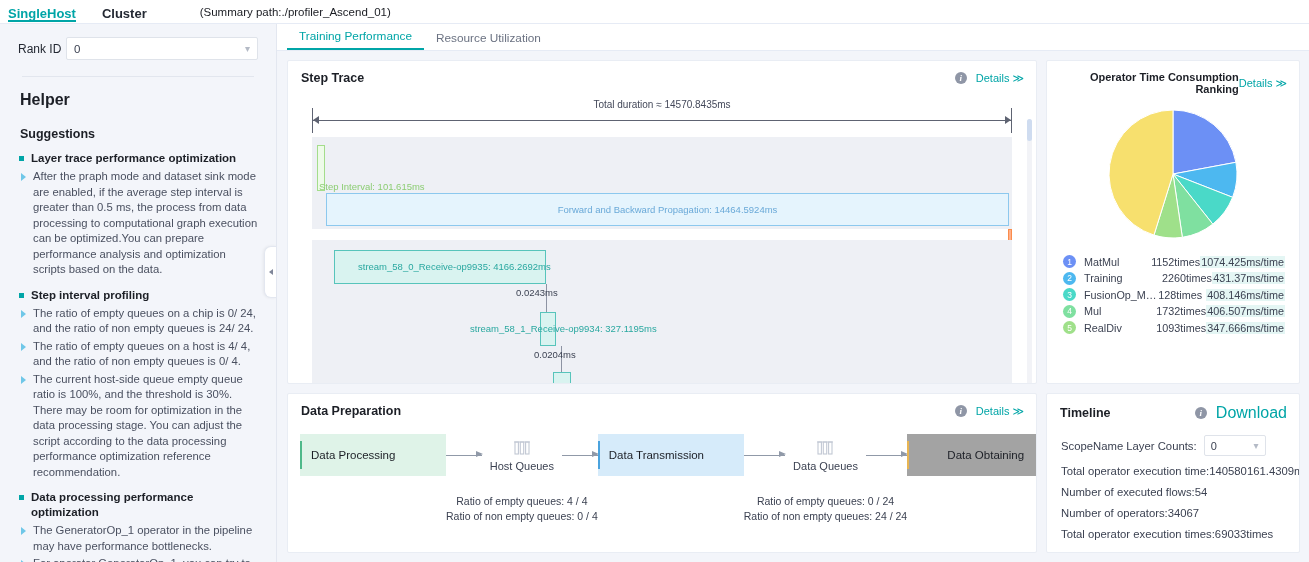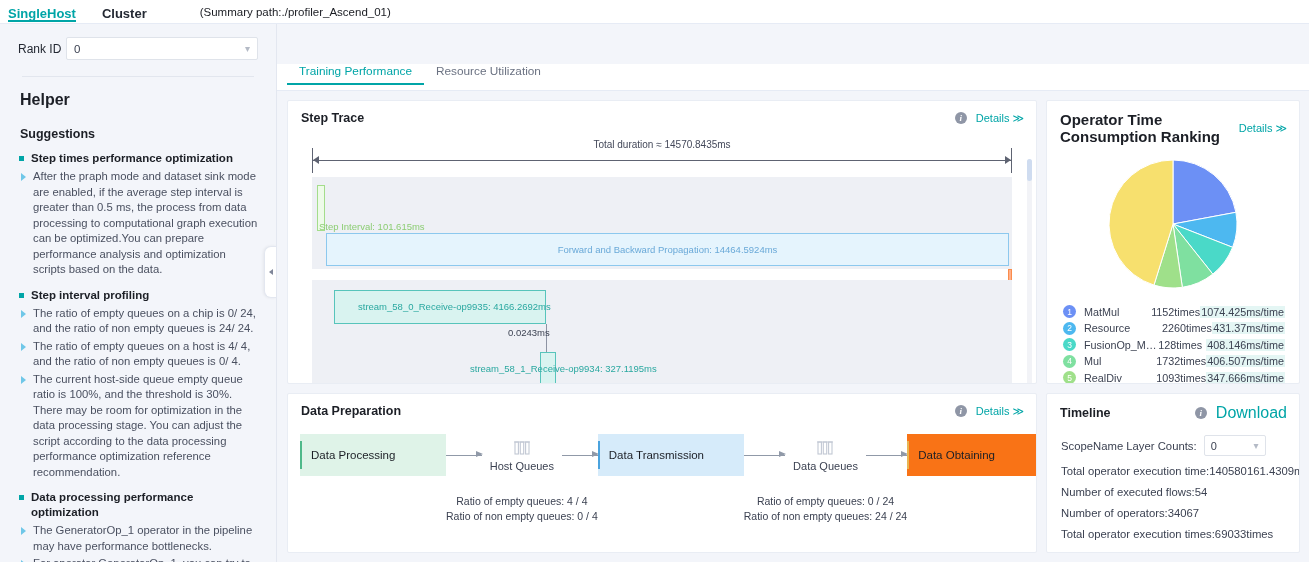--- a/index.html
+++ b/index.html
@@ -98,22 +98,22 @@
   .collapse-handle .ar {
     width: 0; height: 0;
     border-right: 4px solid #7f8699;
     border-top: 3px solid transparent;
     border-bottom: 3px solid transparent;
   }
 
   
   .main { flex: 1; background: #f3f5fa; display: flex; flex-direction: column; overflow: hidden; }
   .tabs {
-    height: 27px; background: #fff; display: flex; align-items: flex-start;
-    padding-left: 10px; border-bottom: 1px solid #e6ebf5; margin-top: 40px;
+    height: 27px; background: #fff; display: flex; align-items: flex-end;
+    padding-left: 10px; border-bottom: 1px solid #e6ebf5;
   }
   .tab {
     font-size: 11.8px; color: #6b7282; padding: 0 12px 5px 12px;
     cursor: pointer; white-space: nowrap;
   }
   .tab.active { color: #00a5a7; border-bottom: 2px solid #00a5a7; }
 
   .grid {
     flex: 1; display: flex; gap: 9px; padding: 9px 9px 9px 10px;
     overflow: hidden;
@@ -215,21 +215,21 @@
     font-size: 11.5px; color: #1c1f26; padding-left: 11px;
     position: relative;
   }
   .dp-stage .bar {
     position: absolute; left: 0; top: 7px; bottom: 7px; width: 2px;
   }
   .dp-proc { flex: 0 0 146px; background: #dff3e8; }
   .dp-proc .bar { background: #4fb98a; }
   .dp-trans { flex: 0 0 146px; background: #d6ebfa; }
   .dp-trans .bar { background: #4aa3de; }
-  .dp-obtain { flex: 0 0 146px; background: #f97316; }
+  .dp-obtain { flex: 0 0 146px; background: #a3a3a3; justify-content: center; }
   .dp-obtain .bar { background: #e8b552; }
 
   .dp-mid { flex: 1 1 auto; display: flex; flex-direction: column; align-items: center; }
   .dp-mid-top { display: flex; align-items: center; height: 42px; width: 100%; justify-content: center; }
   .arrow-line { position: relative; height: 1px; background: #9099a8; flex: 1 1 auto; max-width: 62px; }
   .arrow-line::after {
     content: ''; position: absolute; right: -1px; top: -3.5px;
     width: 0; height: 0; border-left: 7px solid #9099a8;
     border-top: 3.5px solid transparent; border-bottom: 3.5px solid transparent;
   }
@@ -291,21 +291,21 @@
     </div>
     <div class="divider"></div>
 
     <div class="helper-title">Helper</div>
     <div class="sugg-title">Suggestions</div>
 
     <div id="sugg-container">
         <div class="sg-group">
           <div class="sg-head">
             <span class="sq"></span>
-            <span>Step times performance optimization</span>
+            <span>Layer trace performance optimization</span>
           </div>
           <div class="sg-item">
             <span class="tri"></span>
             <span class="txt">After the praph mode and dataset sink mode are enabled, if the average step interval is greater than 0.5 ms, the process from data processing to computational graph execution can be optimized.You can prepare performance analysis and optimization scripts based on the data.</span>
           </div>
         </div>
         <div class="sg-group">
           <div class="sg-head">
             <span class="sq"></span>
             <span>Step interval profiling</span>
@@ -385,21 +385,21 @@
               <div class="seg seg-tail">
                 <span class="lb">Step Tail: 4.6361ms</span>
               </div>
             </div>
 
             <div class="stream-band">
               <div class="sbox" style="left:22px;top:10px;width:212px;height:34px;"></div>
               <div class="slabel" style="left:46px;top:21px;">stream_58_0_Receive-op9935: 4166.2692ms</div>
 
               <div class="sconn" style="left:234px;top:44px;height:52px;"></div>
-              <div class="sgap" style="left:196px;top:47px;">0.0243ms</div>
+              <div class="sgap" style="left:204px;top:47px;">0.0243ms</div>
 
               <div class="sbox" style="left:228px;top:72px;width:16px;height:34px;"></div>
               <div class="slabel" style="left:158px;top:83px;">stream_58_1_Receive-op9934: 327.1195ms</div>
 
               <div class="sconn" style="left:249px;top:106px;height:50px;"></div>
               <div class="sgap" style="left:222px;top:109px;">0.0204ms</div>
 
               <div class="sbox" style="left:241px;top:132px;width:18px;height:34px;"></div>
               <div class="slabel" style="left:175px;top:143px;">stream_58_2_Receive-op9933: 353.199ms</div>
             </div>
@@ -480,21 +480,21 @@
             </div>
           </div>
         </div>
 
       </div>
 
       <div class="col-right">
 
         <div class="card op-rank">
           <div class="card-head">
-            <div class="card-title" style="font-size:15px;">Operator Time Consumption Ranking</div>
+            <div class="card-title" style="font-size:11px;text-align:right;">Operator Time Consumption Ranking</div>
             <div class="head-right">
               <div class="details-link">Details ≫</div>
             </div>
           </div>
 
           <div class="pie-wrap">
             <svg id="pie-svg" width="130" height="130" viewBox="0 0 130 130">
                 <path d="M 65 65 L 65.00 1.00 A 64 64 0 0 1 127.92 53.29 Z" fill="#6c90f5" stroke="#ffffff" stroke-width="1"></path>
                 <path d="M 65 65 L 127.92 53.29 A 64 64 0 0 1 124.61 88.30 Z" fill="#4db8f0" stroke="#ffffff" stroke-width="1"></path>
                 <path d="M 65 65 L 124.61 88.30 A 64 64 0 0 1 104.81 115.11 Z" fill="#4ad9c8" stroke="#ffffff" stroke-width="1"></path>
@@ -506,21 +506,21 @@
 
           <div class="legend" id="legend-container">
               <div class="lg-row">
                 <span class="lg-badge" style="background: rgb(108, 144, 245);">1</span>
                 <span class="lg-name">MatMul</span>
                 <span class="lg-times">1152times</span>
                 <span class="lg-avg">1074.425ms/time</span>
               </div>
               <div class="lg-row">
                 <span class="lg-badge" style="background: rgb(77, 184, 240);">2</span>
-                <span class="lg-name">Resource</span>
+                <span class="lg-name">Training</span>
                 <span class="lg-times">2260times</span>
                 <span class="lg-avg">431.37ms/time</span>
               </div>
               <div class="lg-row">
                 <span class="lg-badge" style="background: rgb(74, 217, 200);">3</span>
                 <span class="lg-name">FusionOp_MatMul...</span>
                 <span class="lg-times">128times</span>
                 <span class="lg-avg">408.146ms/time</span>
               </div>
               <div class="lg-row">

